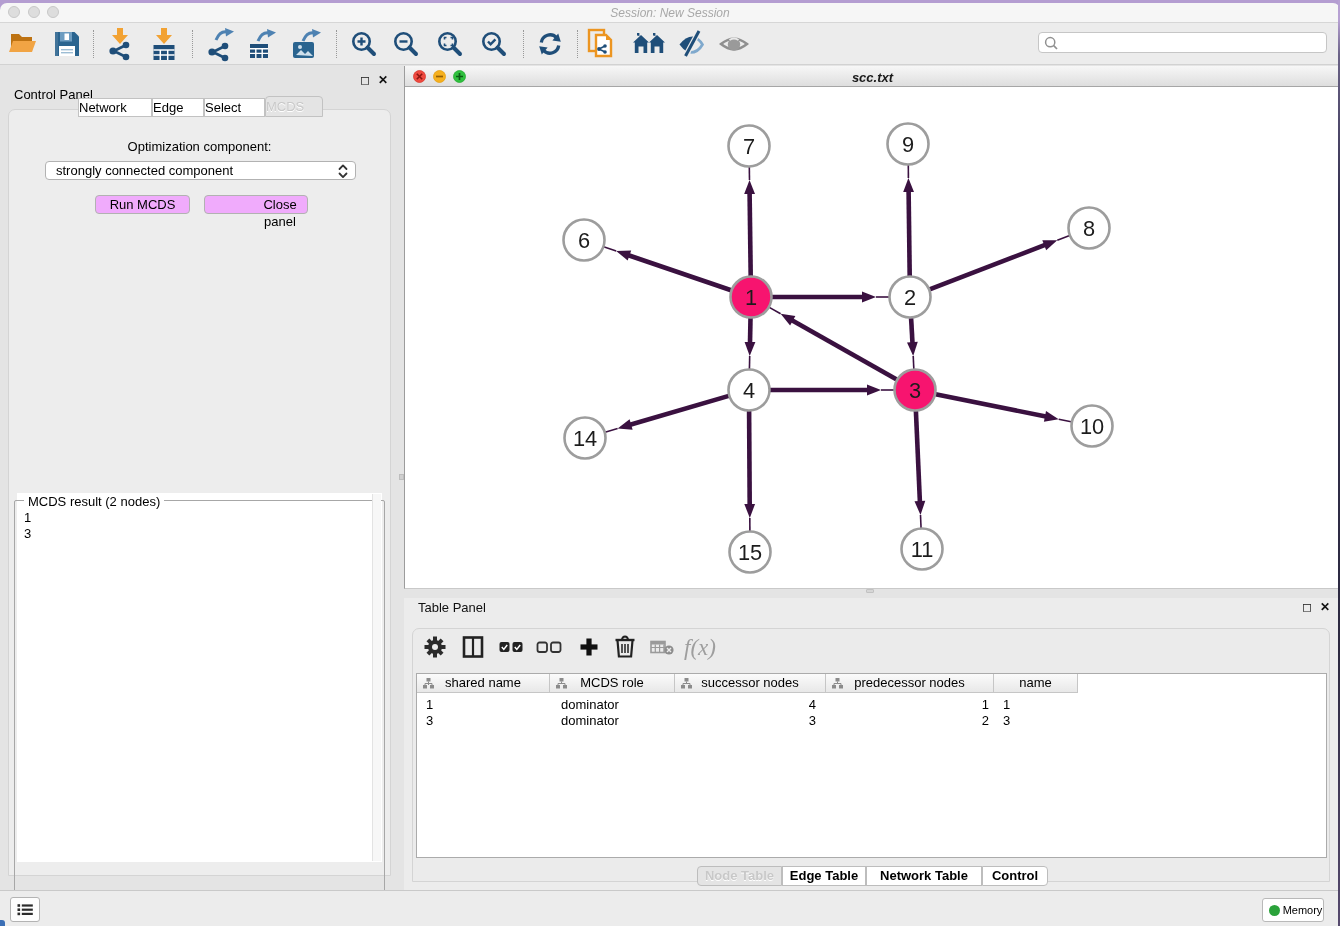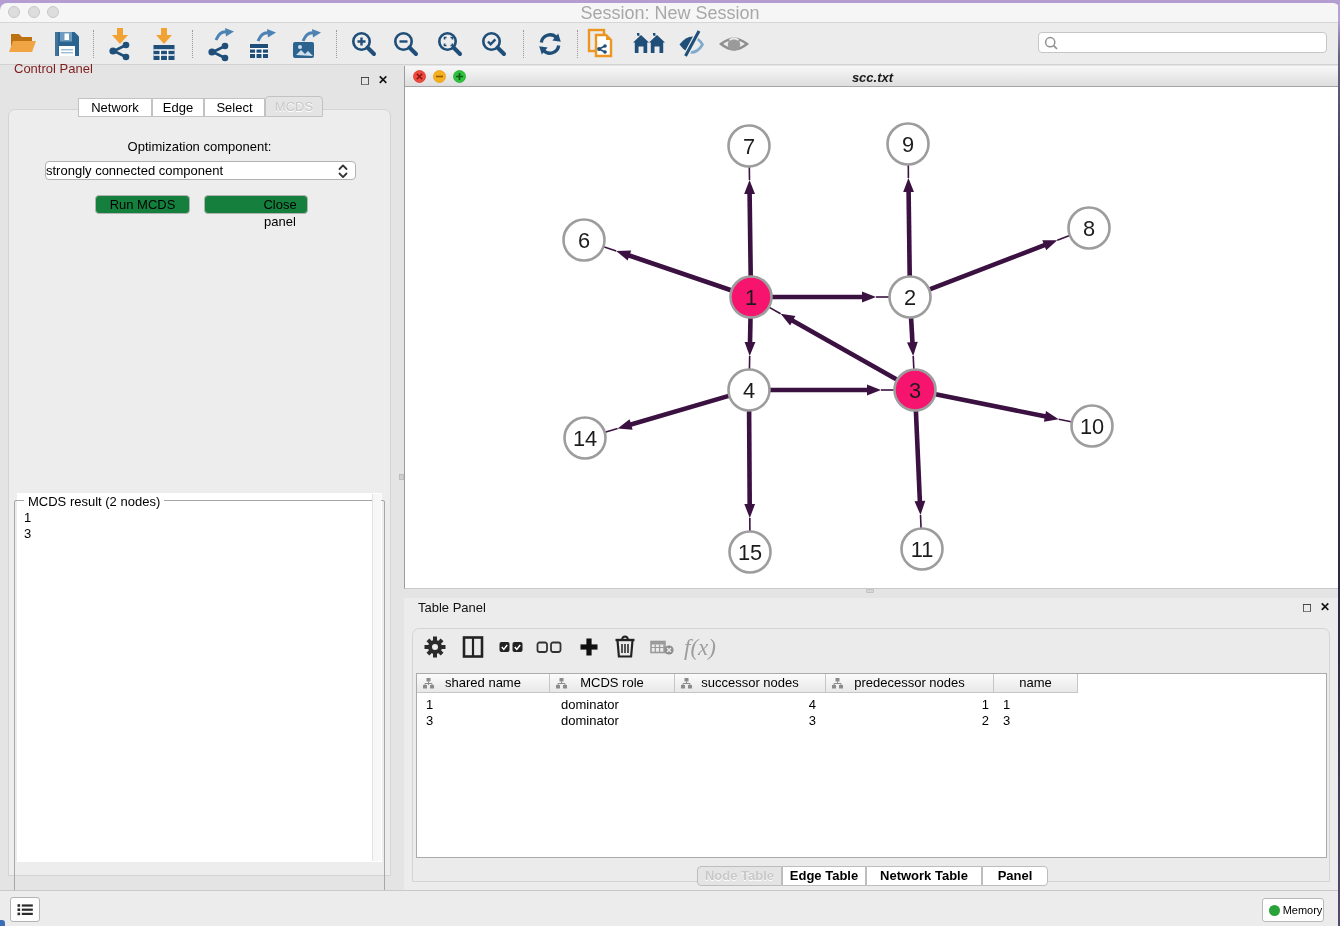--- a/index.html
+++ b/index.html
@@ -1,32 +1,32 @@
 <!DOCTYPE html>
 <html><head>
 <meta charset="utf-8">
 <style>
 *{margin:0;padding:0;box-sizing:border-box;}
 html,body{width:1340px;height:926px;overflow:hidden;}
 body{font-family:"Liberation Sans",sans-serif;background:#b49dd1;position:relative;}
 #titlebar{position:absolute;left:0;top:3px;width:1340px;height:20px;background:#f6f6f6;border-radius:7px 7px 0 0;border-bottom:1px solid #d6d6d6;}
 .tl{position:absolute;top:3px;width:12px;height:12px;border-radius:50%;background:#ddd;border:1px solid #c8c8c8;}
-#title{position:absolute;top:3px;line-height:15px;left:0;width:100%;text-align:center;font-size:18px;color:#a8a8a8;}
+#title{position:absolute;top:3px;line-height:15px;left:0;width:100%;text-align:center;font-size:12px;color:#a8a8a8;font-style:italic;}
 #toolbar{position:absolute;left:0;top:23px;width:1340px;height:42px;background:#ececec;border-bottom:1px solid #d2d2d2;}
 .tsep{position:absolute;top:7px;height:28px;width:1px;border-left:1px dotted #999;}
 #search{position:absolute;left:1038px;top:9px;width:289px;height:21px;background:#fff;border:1px solid #c6c6c6;border-radius:4px;}
 #main{position:absolute;left:0;top:65px;width:1340px;height:825px;background:#e4e4e4;}
-#cp-title{position:absolute;left:14px;top:61px;font-size:13px;color:#7f1d1d;}
+#cp-title{position:absolute;left:14px;top:87px;font-size:13px;color:#000000;}
 .wbtn{position:absolute;font-size:12px;color:#111;}
-.tab{position:absolute;top:98px;z-index:5;height:19px;background:#fff;border:1px solid #c2c2c2;font-size:13px;text-align:center;line-height:17px;color:#000;}
+.tab{position:absolute;top:98px;z-index:5;height:19px;background:#fff;border:1px solid #c2c2c2;font-size:13px;line-height:17px;color:#000;}
 .tabsel{background:#e4e4e4;color:#c8c8c8;text-shadow:0 1px 0 #fff;}
 #cp-body{position:absolute;left:8px;top:109px;width:383px;height:767px;background:#ededed;border:1px solid #d4d4d4;border-radius:7px 7px 0 0;}
 #opt-label{position:absolute;left:0;top:29px;width:100%;text-align:center;font-size:13px;color:#000;}
-#dropdown{position:absolute;left:36px;top:51px;width:311px;height:19px;background:#fff;border:1px solid #b2b2b2;border-radius:4px;font-size:13px;line-height:17px;color:#000;}
-.btn{position:absolute;top:85px;height:19px;background:#15803d;border:1px solid #b2b2b2;border-radius:4px;font-size:13px;text-align:center;line-height:17px;color:#000;}
+#dropdown{position:absolute;left:36px;top:51px;width:311px;height:19px;background:#fff;border:1px solid #b2b2b2;border-radius:4px;font-size:13px;line-height:17px;padding-left:10px;color:#000;}
+.btn{position:absolute;top:85px;height:19px;background:#f0abfc;border:1px solid #b2b2b2;border-radius:4px;font-size:13px;text-align:center;line-height:17px;color:#000;}
 #mcds-white{position:absolute;left:8px;top:383px;width:365px;height:369px;background:#fff;}
 #mcds-box{position:absolute;left:5px;top:390px;width:371px;height:458px;border:1px solid #a7a7a7;border-radius:2px;}
 #mcds-label{position:absolute;left:9px;top:-7px;background:#fff;font-size:13px;padding:0 4px;color:#000;}
 #mcds-text{position:absolute;left:15px;top:400px;font-size:13px;line-height:16px;color:#000;}
 #mcds-sb{position:absolute;left:363px;top:384px;width:9px;height:367px;background:#f7f7f7;border-left:1px solid #e3e3e3;}
 #netwin{position:absolute;left:404px;top:66px;width:936px;height:523px;background:#fff;border-left:1px solid #9c9c9c;border-bottom:1px solid #c9c9c9;}
 #nettb{position:absolute;left:0;top:0;width:935px;height:21px;background:linear-gradient(#f7f7f7,#dedede);border-bottom:1px solid #a6a6a6;font-style:italic;}
 #nettitle{position:absolute;top:4px;left:0;width:100%;text-align:center;font-size:13px;font-weight:bold;color:#1a1a1a;}
 #tablepanel{position:absolute;left:404px;top:598px;width:936px;height:292px;background:#ececec;}
 #tp-title{position:absolute;left:14px;top:2px;font-size:13px;color:#111;}
@@ -406,21 +406,21 @@
     <div class="td" style="left:586px;top:23px;">1</div>
     <div class="td" style="left:9px;top:39px;">3</div>
     <div class="td" style="left:144px;top:39px;">dominator</div>
     <div class="td" style="left:258px;top:39px;width:141px;text-align:right;">3</div>
     <div class="td" style="left:409px;top:39px;width:163px;text-align:right;">2</div>
     <div class="td" style="left:586px;top:39px;">3</div>
   </div>
   <div class="ttab ttabsel" style="left:293px;width:85px;border-radius:4px 0 0 4px;">Node Table</div>
   <div class="ttab" style="left:378px;width:84px;">Edge Table</div>
   <div class="ttab" style="left:462px;width:116px;">Network Table</div>
-  <div class="ttab" style="left:578px;width:66px;border-radius:0 4px 4px 0;">Panel</div>
+  <div class="ttab" style="left:578px;width:66px;border-radius:0 4px 4px 0;">Control</div>
 </div>
 <div id="statusbar">
   <div id="listb">
     <svg width="28" height="23" viewBox="0 0 28 23">
         <g fill="#2b2b2b">
           <rect x="6.5" y="6.2" width="2.6" height="2.6"></rect>
           <rect x="10.8" y="6.4" width="11" height="2.2"></rect>
           <rect x="6.5" y="10.4" width="2.6" height="2.6"></rect>
           <rect x="10.8" y="10.6" width="11" height="2.2"></rect>
           <rect x="6.5" y="14.6" width="2.6" height="2.6"></rect>

